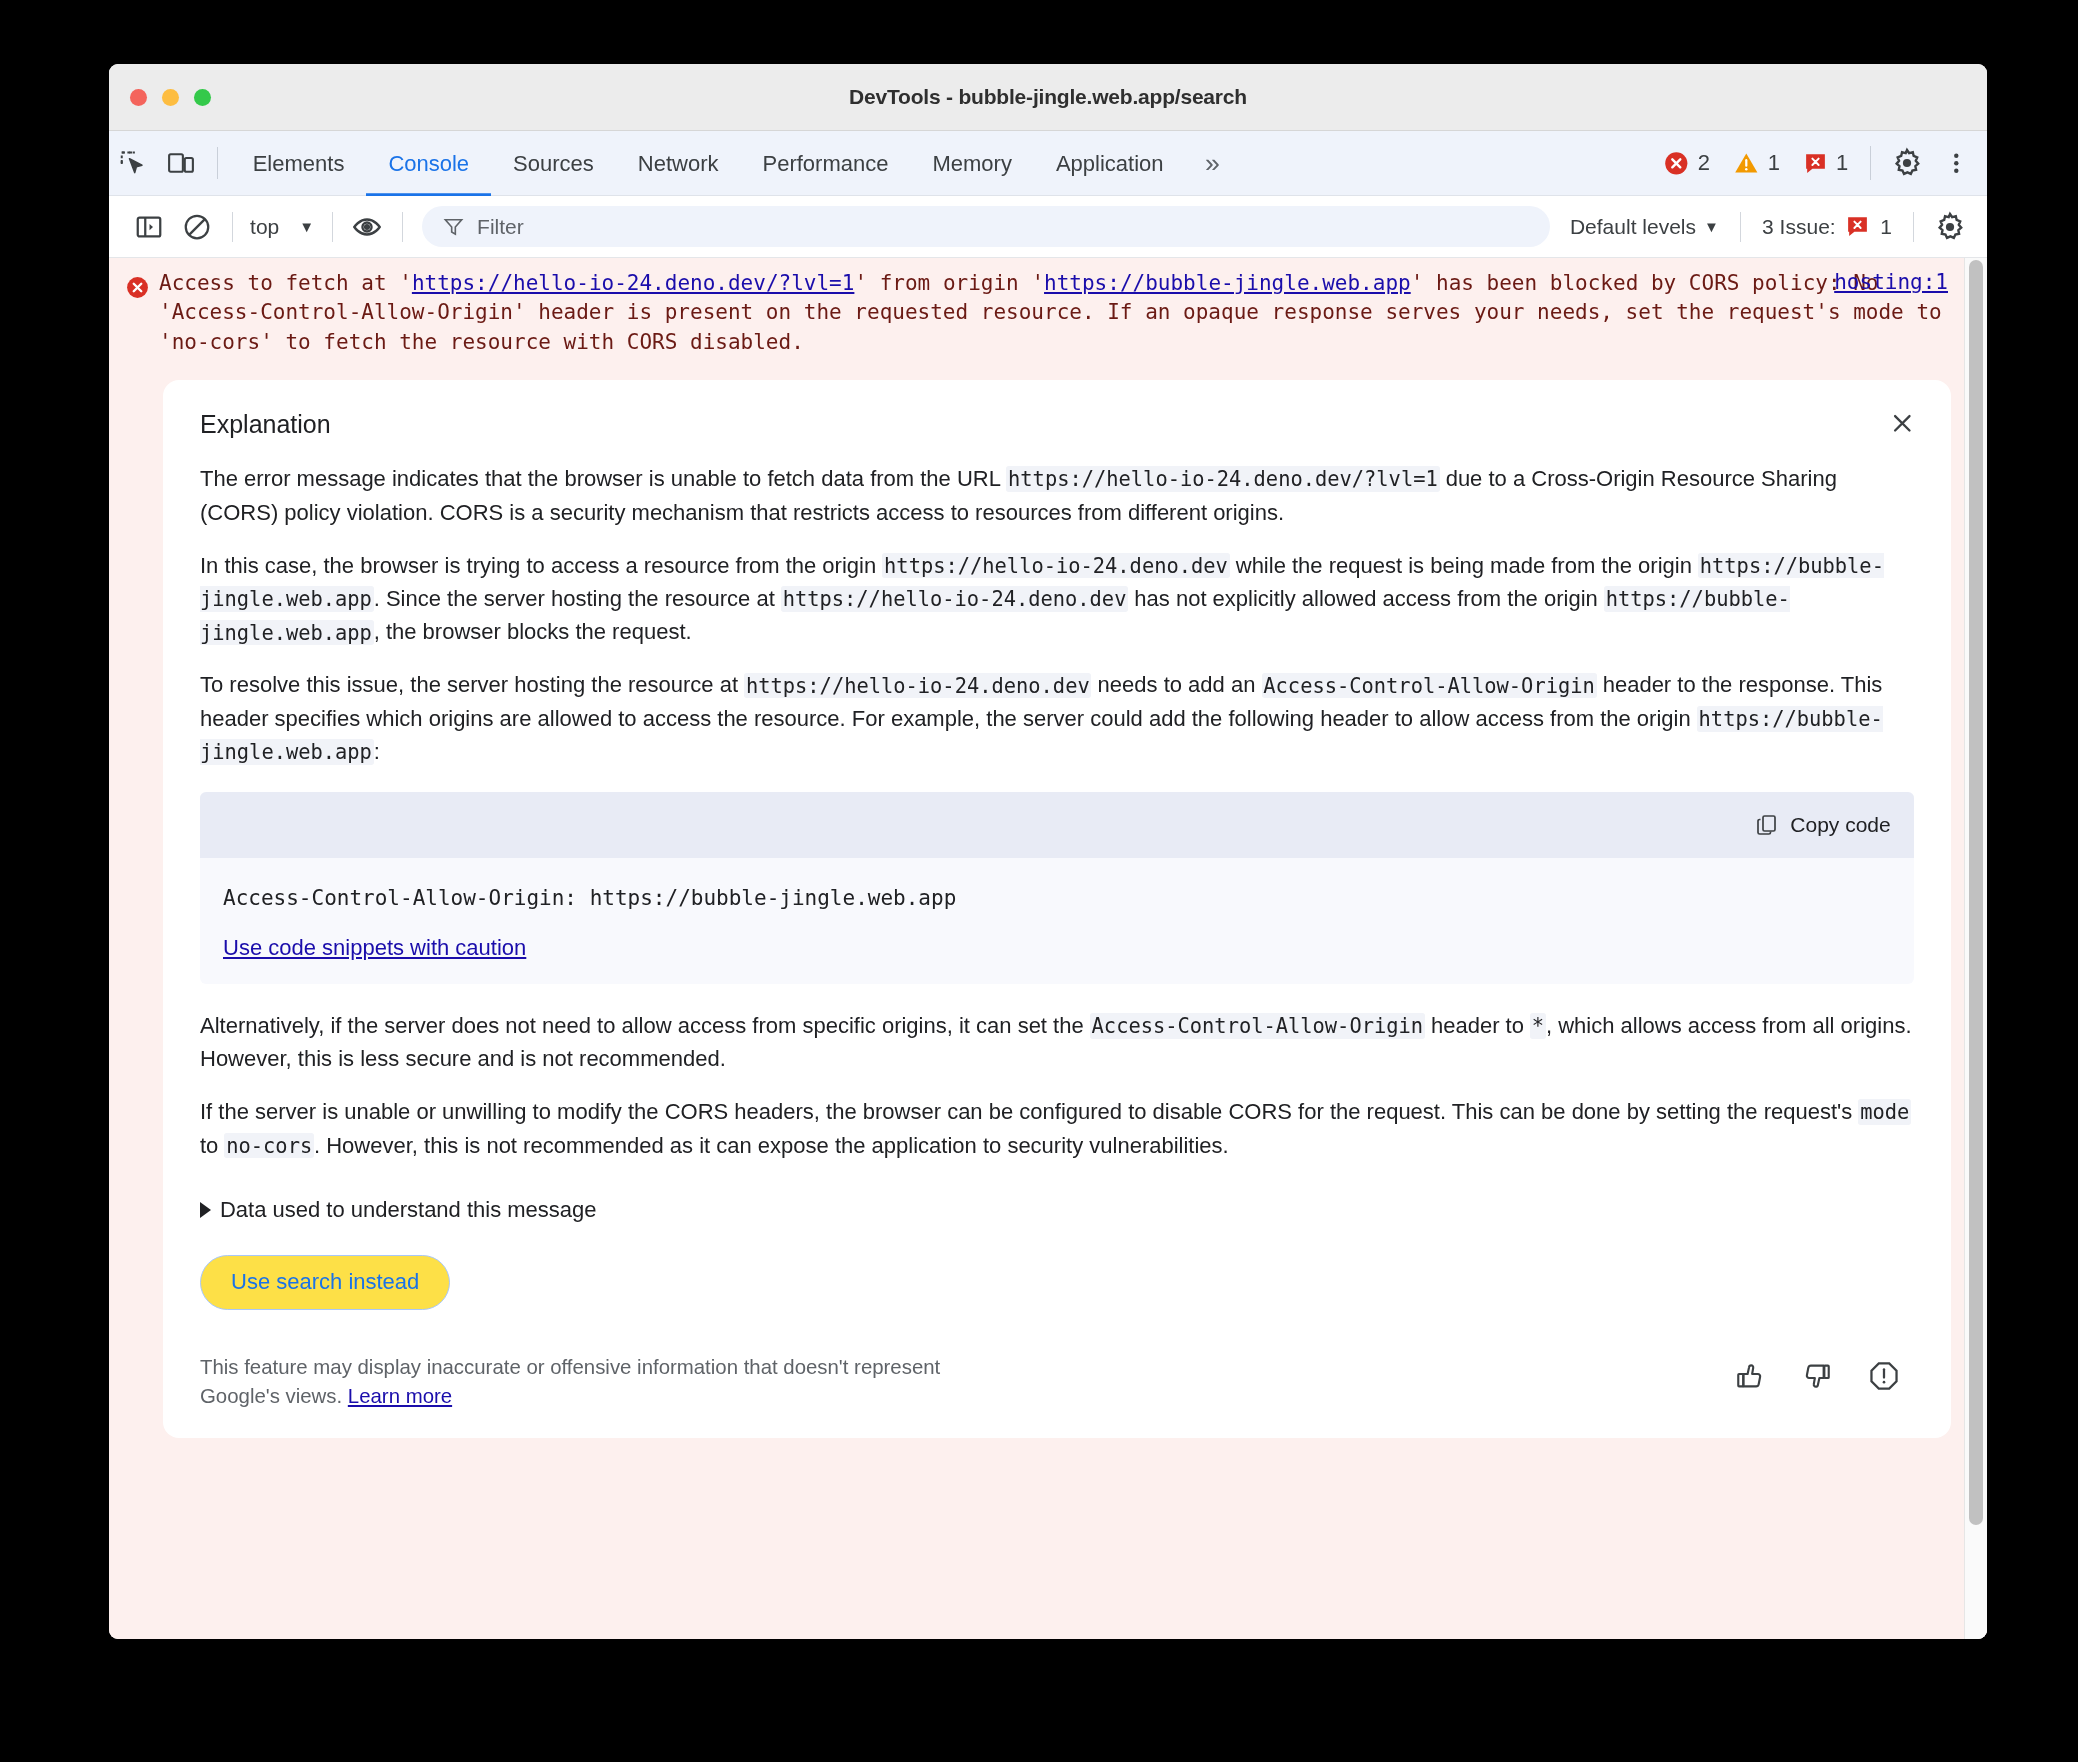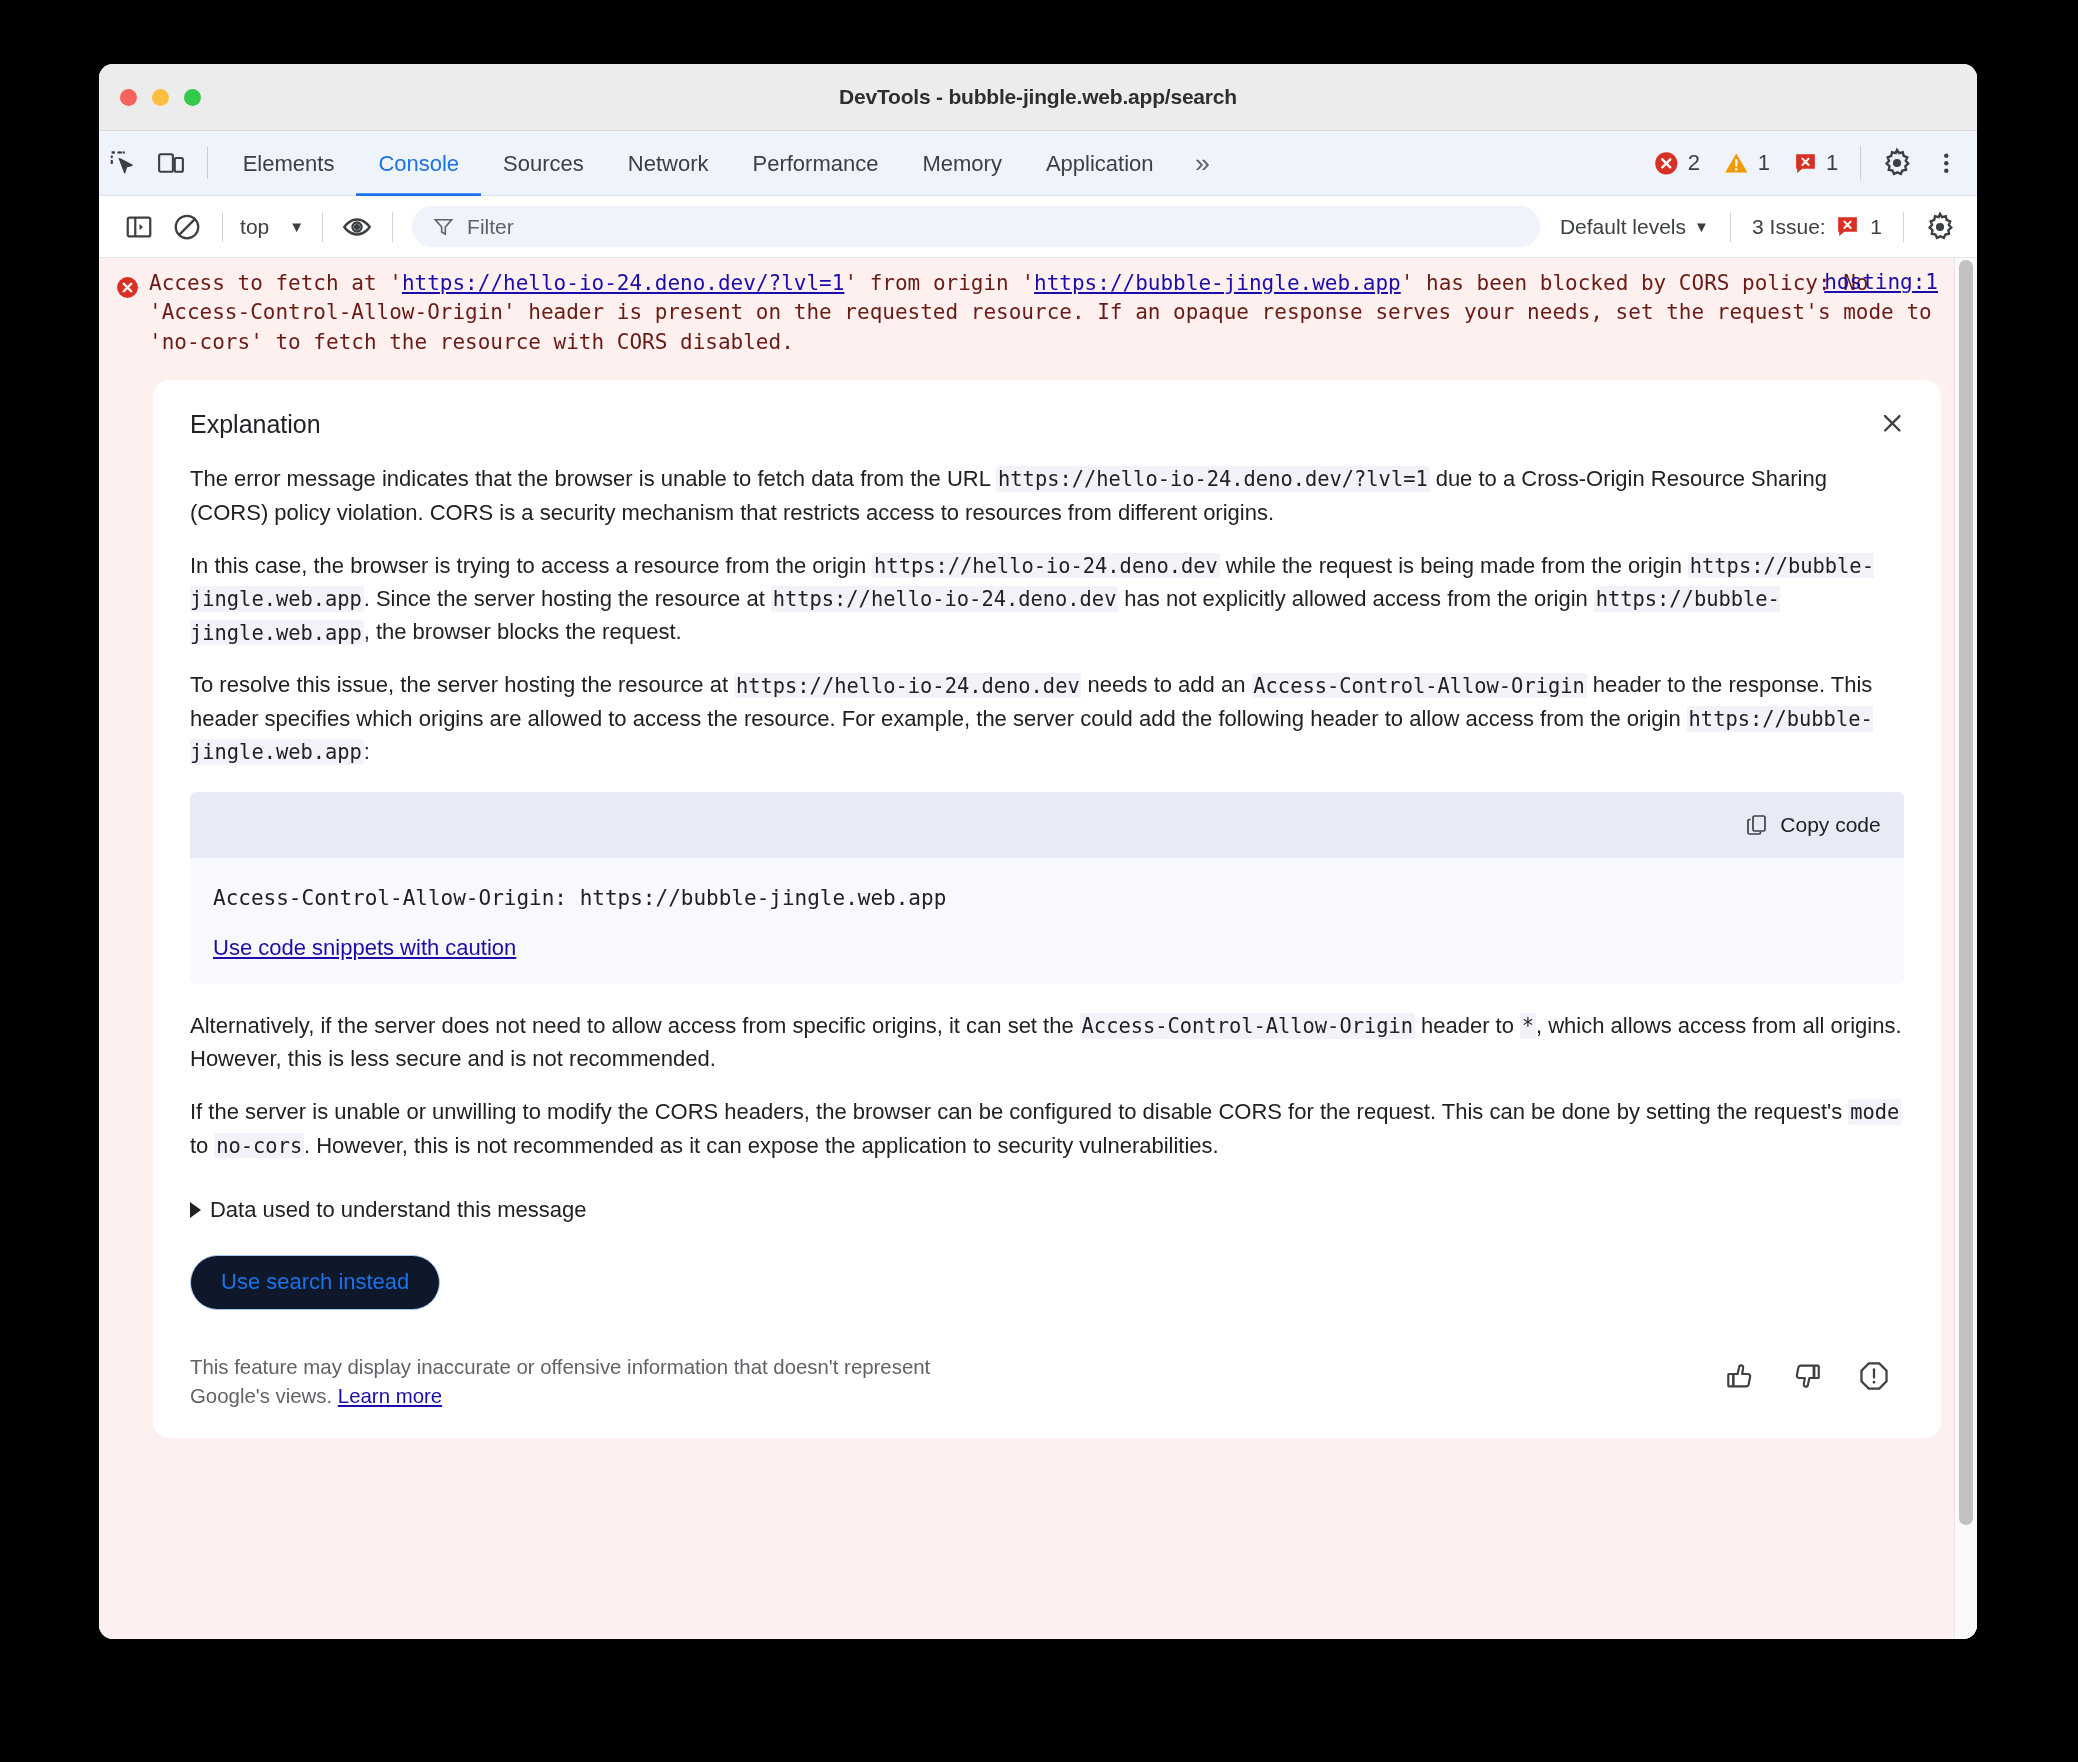--- a/index.html
+++ b/index.html
@@ -4,24 +4,24 @@
 <style>
   * { box-sizing: border-box; margin: 0; padding: 0; }
   html, body {
     width: 2078px; height: 1763px;
     background: #000;
     font-family: "Liberation Sans", sans-serif;
     overflow: hidden;
   }
   .window {
     position: absolute;
-    left: 99px; top: 64px;
+    left: 109px; top: 64px;
     width: 1878px; height: 1575px;
     background: #ffffff;
-    border-radius: 14px;
+    border-radius: 9px;
     overflow: hidden;
     box-shadow: 0 8.9px 35px rgba(0,0,0,0.5);
     display: flex;
     flex-direction: column;
   }
   
   .titlebar {
     height: 67px;
     background: #ececec;
     border-bottom: 0.9px solid #d6d6d6;
@@ -264,21 +264,21 @@
   }
   .use-search {
     margin-top: 32px;
     display: inline-flex;
     align-items: center;
     justify-content: center;
     height: 55px;
     padding: 0 30px;
     border: 0.9px solid #a8c7fa;
     border-radius: 27.5px;
-    background: #0f172a;
+    background: #fde047;
     color: #1a73e8;
     font-size: 22px;
     font-family: "Liberation Sans", sans-serif;
   }
   .card-footer {
     margin-top: 43px;
     display: flex;
     align-items: flex-start;
     justify-content: space-between;
   }

